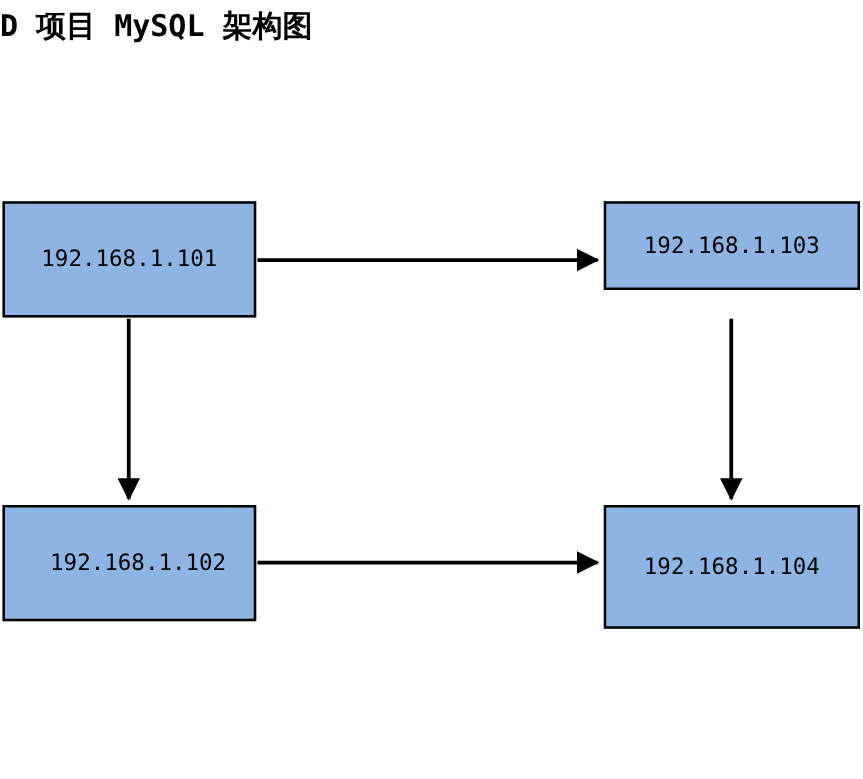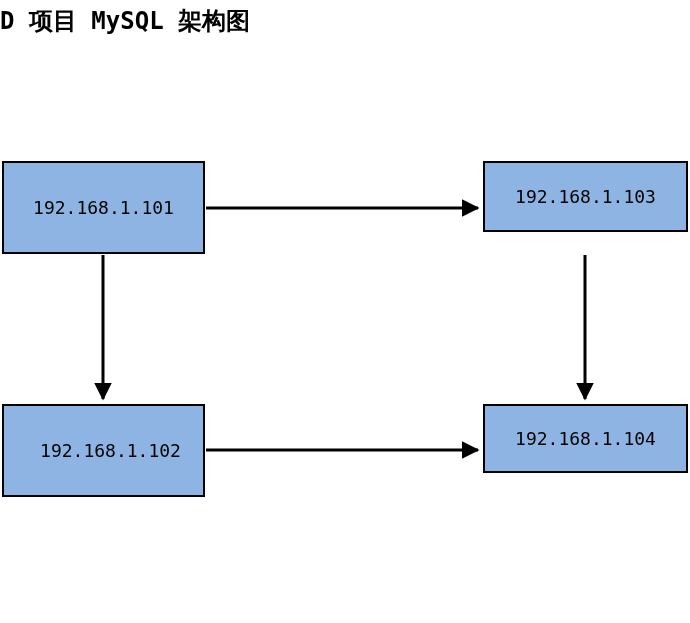--- a/index.html
+++ b/index.html
@@ -34,21 +34,21 @@
     position: absolute;
     background: var(--node-fill);
     border: 2px solid var(--node-border);
     display: flex;
     align-items: center;
     justify-content: center;
   }
   .node-a { left: 2px;   top: 161px; width: 203px; height: 93px; }
   .node-b { left: 483px; top: 161px; width: 205px; height: 71px; }
   .node-c { left: 2px;   top: 404px; width: 203px; height: 93px; padding-left: 14px; }
-  .node-d { left: 483px; top: 404px; width: 205px; height: 69px; }
+  .node-d { left: 483px; top: 404px; width: 205px; height: 99px; }
   .node-label {
     font-size: 18px;
     font-weight: normal;
     color: var(--text);
     white-space: nowrap;
   }
   .edges {
     position: absolute;
     left: 0;
     top: 0;

